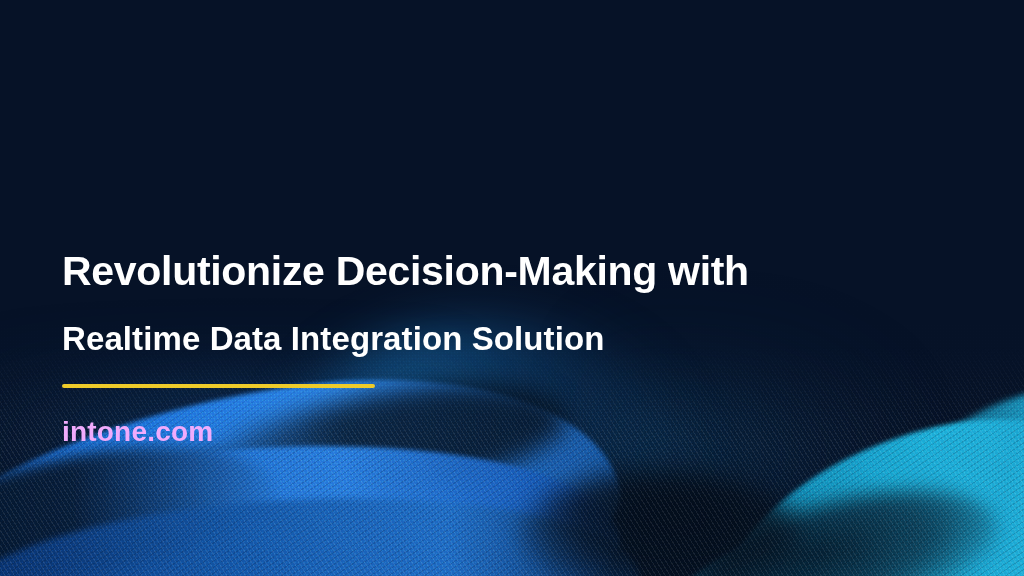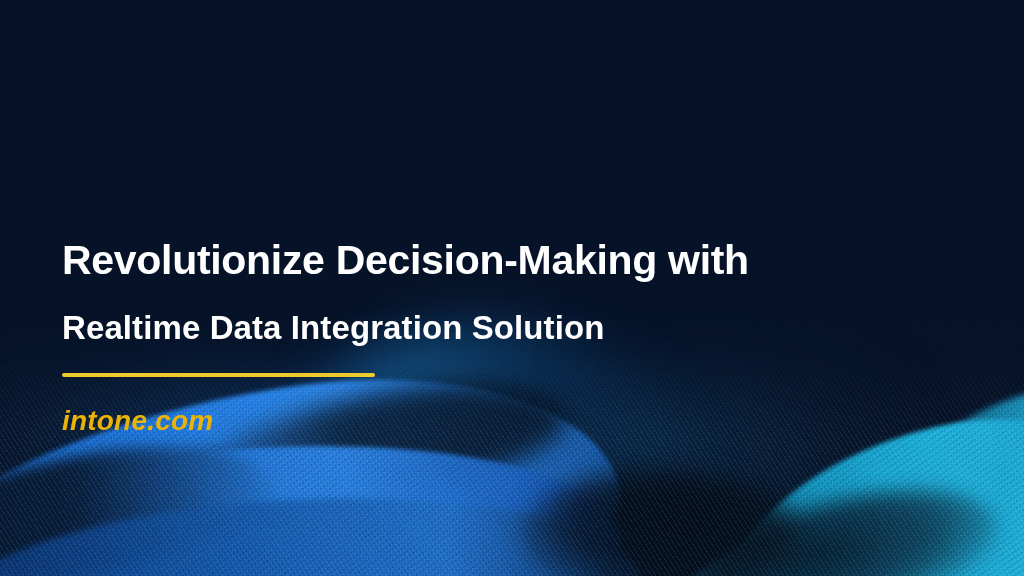--- a/index.html
+++ b/index.html
@@ -176,21 +176,21 @@
 
   
   .vignette {
     position:absolute; inset:0;
     background:linear-gradient(to bottom, rgba(6,18,39,0.96) 0%, rgba(6,18,39,0.55) 34%, rgba(6,18,39,0) 56%);
   }
 
   
   .content {
     position:absolute;
-    left:62px; top:236px;
+    left:62px; top:247px;
     width:860px;
   }
   .headline-1 {
     font-size:41px;
     font-weight:bold;
     letter-spacing:-0.3px;
     color:#ffffff;
     line-height:1.18;
     white-space:nowrap;
   }
@@ -242,16 +242,16 @@
 
     <div class="mesh"></div>
     <div class="mesh-diag"></div>
     <div class="vignette"></div>
   </div>
 
   <div class="content">
     <div class="headline-1" style="color: rgb(255, 255, 255);">Revolutionize Decision-Making with</div>
     <div class="headline-2" style="color: rgb(255, 255, 255);">Realtime Data Integration Solution</div>
     <div class="rule" style="background: rgb(238, 203, 42);"></div>
-    <div class="site" style="color: #eab308; font-style: italic;">intone.com</div>
+    <div class="site" style="color: #f0abfc;">intone.com</div>
   </div>
 
 </div>
 
 </body></html>

